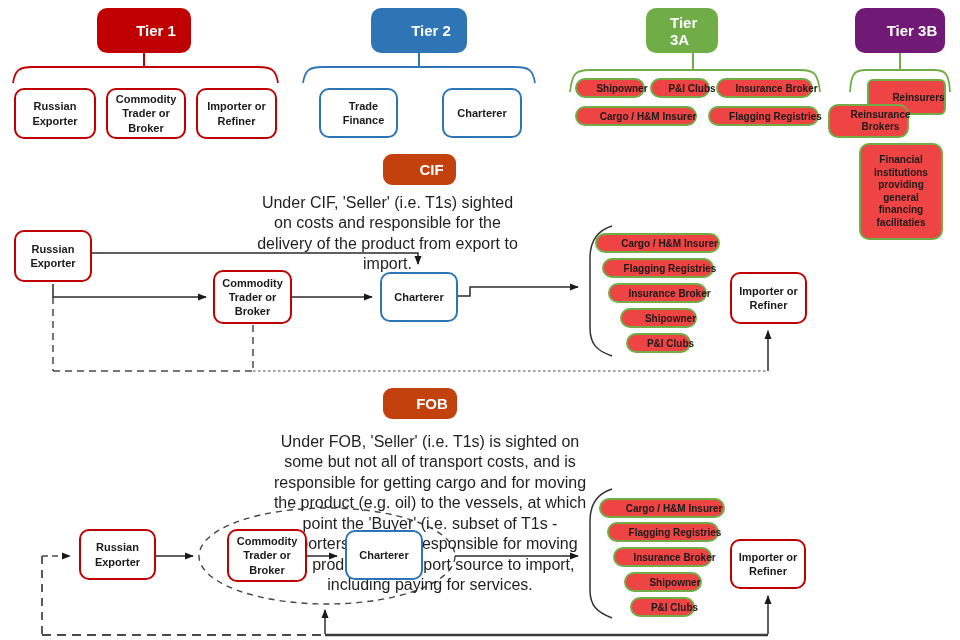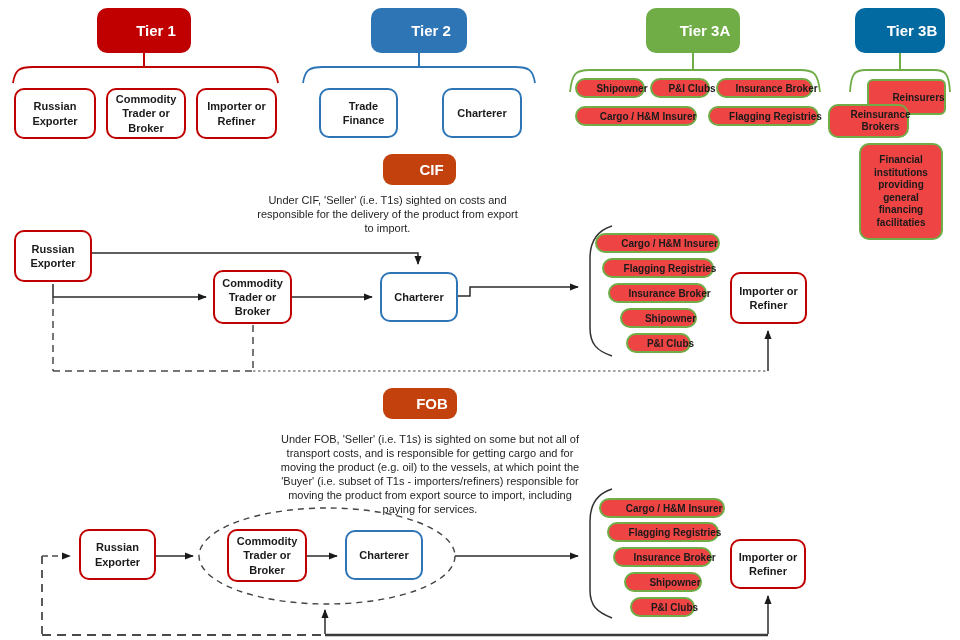--- a/index.html
+++ b/index.html
@@ -22,21 +22,21 @@
     display:flex;align-items:center;justify-content:center;text-align:center;
     font-weight:bold;font-size:10px;color:#1a1a1a;white-space:nowrap;
   }
   .red{border-color:#C00000;}
   .blue{border-color:#2E75B6;}
   .blackbox{
     background:#c2410c;color:#fff;font-weight:bold;font-size:15px;
     display:flex;align-items:center;justify-content:center;border-radius:9px;
   }
   .desc{
-    font-size:11px;color:#1f1f1f;text-align:center;line-height:1.28;
+    font-size:16px;color:#1f1f1f;text-align:center;line-height:1.28;
   }
   svg.overlay{position:absolute;left:0;top:0;pointer-events:none;}
 </style>
 </head>
 <body>
 
 <div id="canvas">
 
   <svg class="overlay" width="960" height="640" viewBox="0 0 960 640">
     <defs>
@@ -86,24 +86,24 @@
       <path d="M 612 489 C 596 494, 590 505, 590 521 L 590 590 C 590 606, 597 612, 612 618" stroke="#333"></path>
     </g>
   </svg>
 
   <div class="abs hdr" style="left:97px;top:8px;width:94px;height:45px;background:#C00000;">
       <span>Tier 1</span>
     </div>
   <div class="abs hdr" style="left:371px;top:8px;width:96px;height:45px;background:#2E75B6;">
       <span>Tier 2</span>
     </div>
-  <div class="abs hdr" style="left:646px;top:8px;width:94px;height:45px;background:#70AD47;">
+  <div class="abs hdr" style="left:646px;top:8px;width:72px;height:45px;background:#70AD47;">
       <span>Tier 3A</span>
     </div>
-  <div class="abs hdr" style="left:855px;top:8px;width:90px;height:45px;background:#0369a1;">
+  <div class="abs hdr" style="left:855px;top:8px;width:90px;height:45px;background:#701a75;">
       <span>Tier 3B</span>
     </div>
 
   <div class="abs node red" style="left:14px;top:88px;width:82px;height:51px;">Russian Exporter</div>
   <div class="abs node red" style="left:106px;top:88px;width:80px;height:51px;">Commodity Trader or Broker</div>
   <div class="abs node red" style="left:196px;top:88px;width:81px;height:51px;">Importer or Refiner</div>
 
   <div class="abs node blue" style="left:319px;top:88px;width:79px;height:50px;padding-left:12px;">Trade Finance</div>
   <div class="abs node blue" style="left:442px;top:88px;width:80px;height:50px;">Charterer</div>
 

